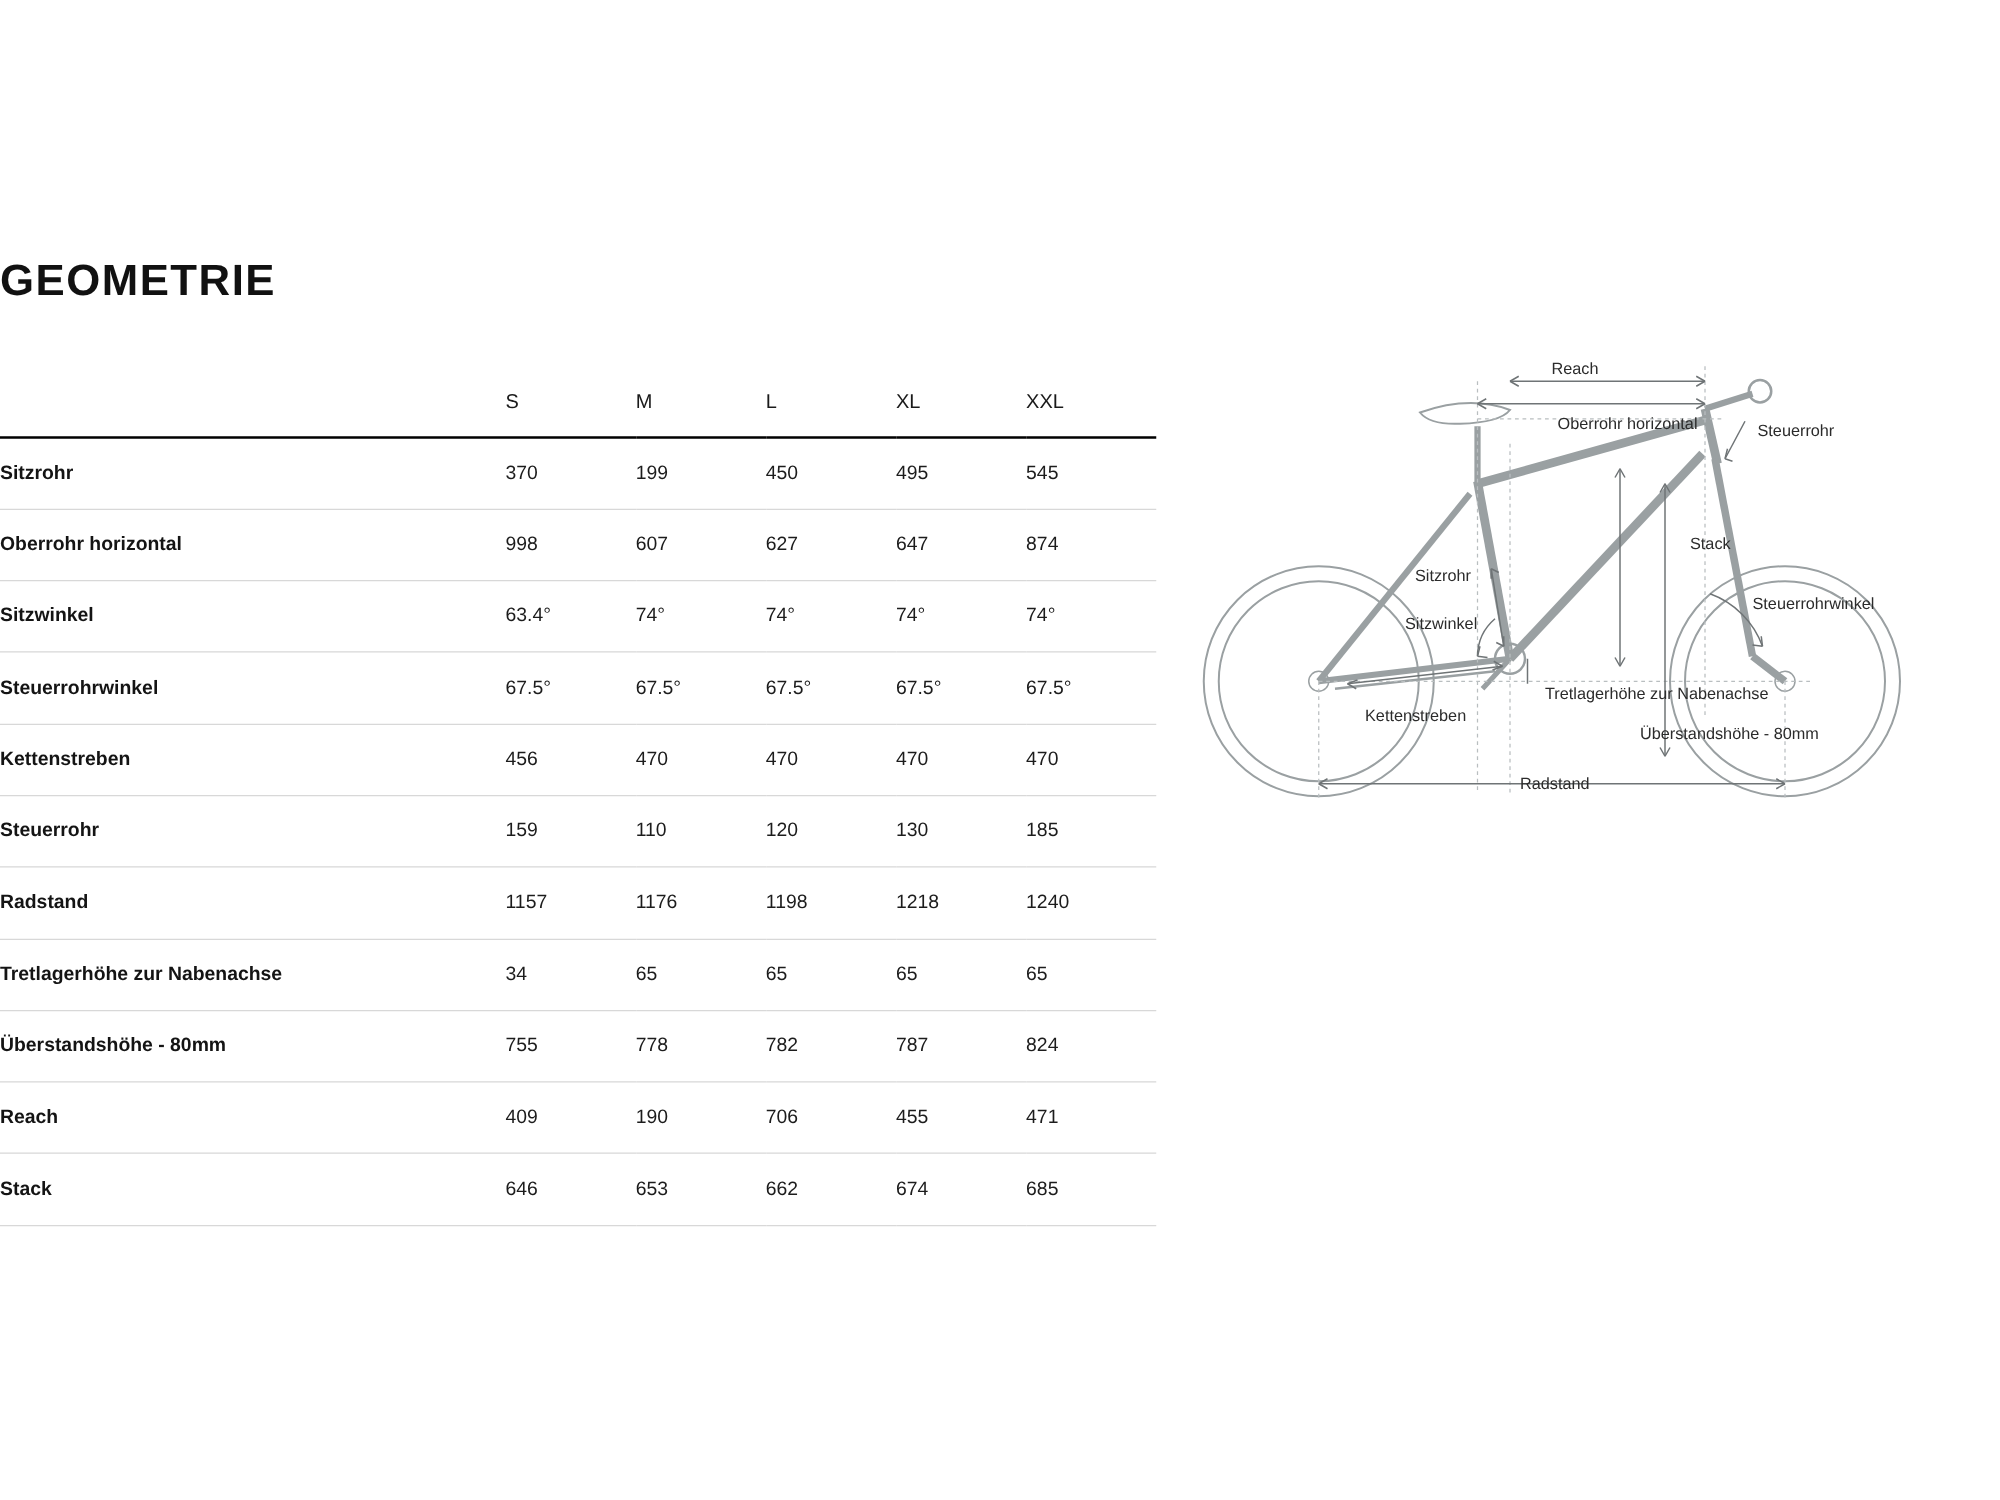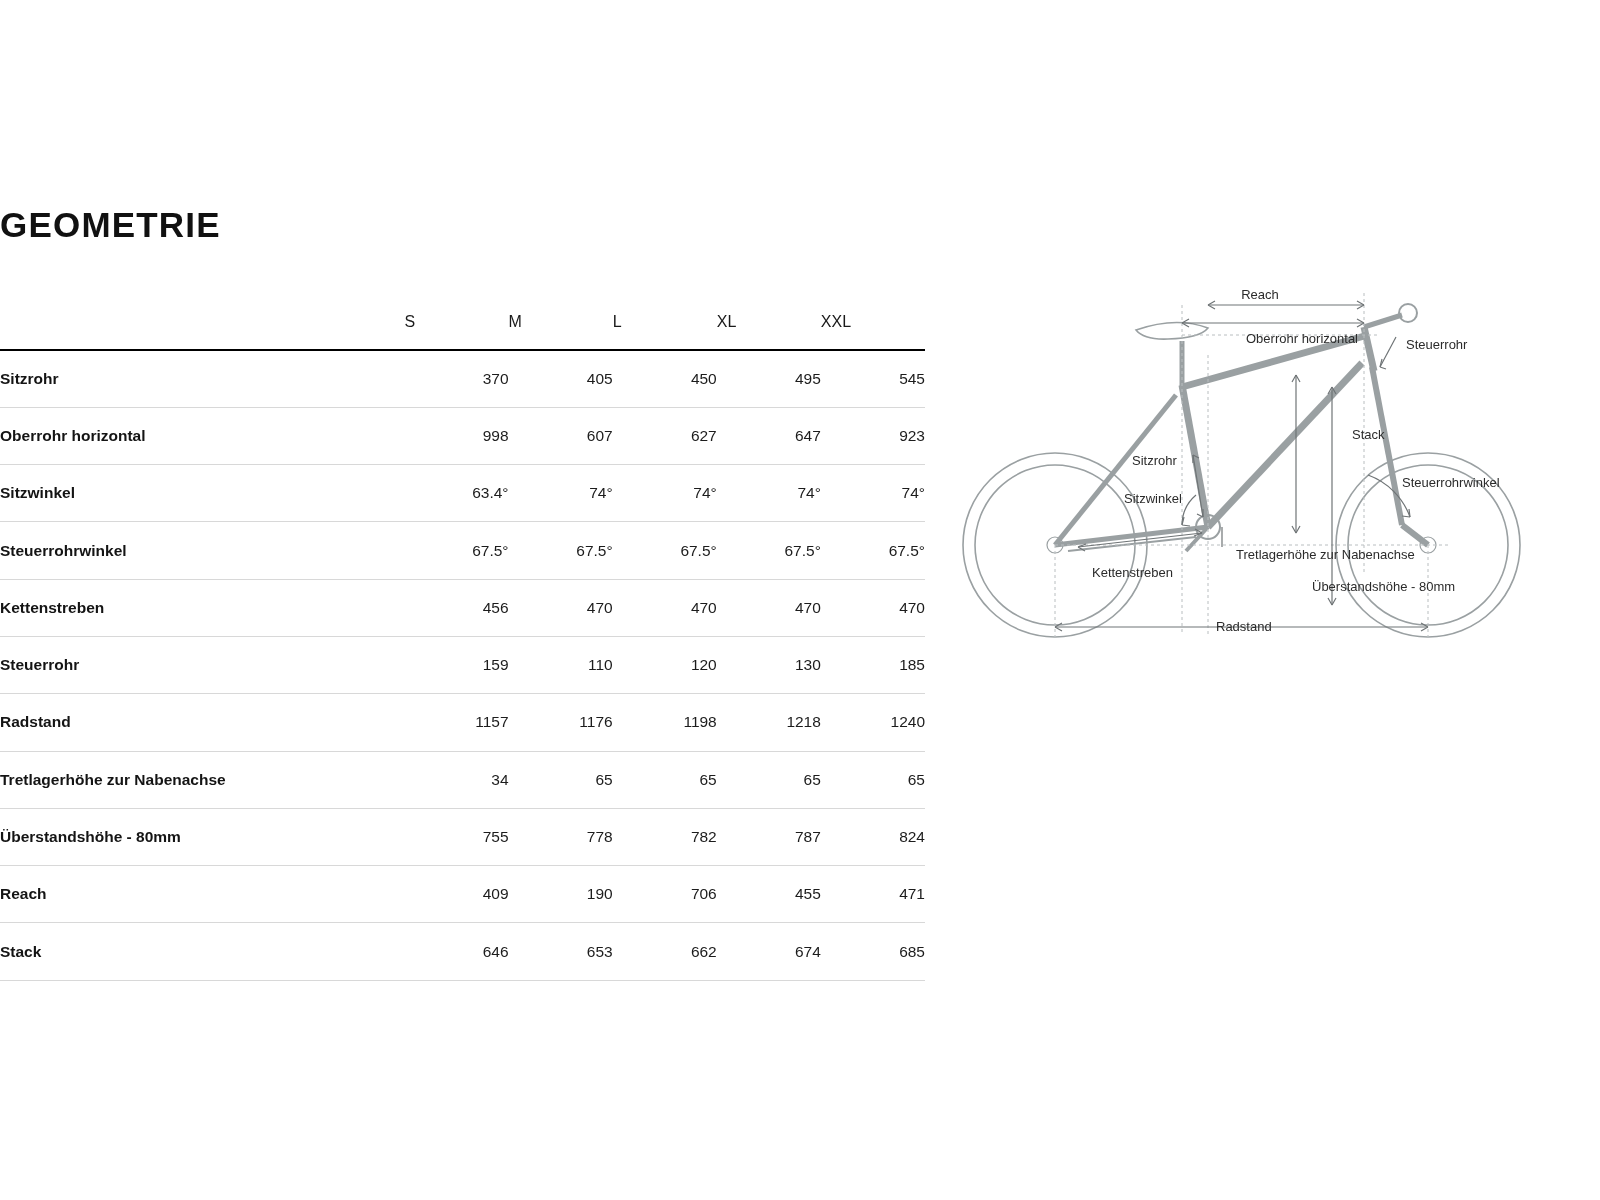--- a/index.html
+++ b/index.html
@@ -70,21 +70,20 @@
   }
   table.geo tbody td.label {
     font-weight: bold;
     font-size: 15.5px;
     color: #141414;
   }
   table.geo tbody td.val {
     font-weight: normal;
     font-size: 15.5px;
     color: #1c1c1c;
-    text-align: right;
   }
   
   .diagram {
     position: absolute;
     left: 950px;
     top: 275px;
     width: 640px;
     height: 400px;
   }
   .diagram svg { display: block; }
@@ -118,32 +117,32 @@
           <th>M</th>
           <th>L</th>
           <th>XL</th>
           <th>XXL</th>
         </tr>
       </thead>
       <tbody>
         <tr>
           <td class="label">Sitzrohr</td>
           <td class="val">370</td>
-          <td class="val">405</td>
+          <td class="val">199</td>
           <td class="val">450</td>
           <td class="val">495</td>
           <td class="val">545</td>
         </tr>
         <tr>
           <td class="label">Oberrohr horizontal</td>
           <td class="val">998</td>
           <td class="val">607</td>
           <td class="val">627</td>
           <td class="val">647</td>
-          <td class="val">923</td>
+          <td class="val">874</td>
         </tr>
         <tr>
           <td class="label">Sitzwinkel</td>
           <td class="val">63.4°</td>
           <td class="val">74°</td>
           <td class="val">74°</td>
           <td class="val">74°</td>
           <td class="val">74°</td>
         </tr>
         <tr>

